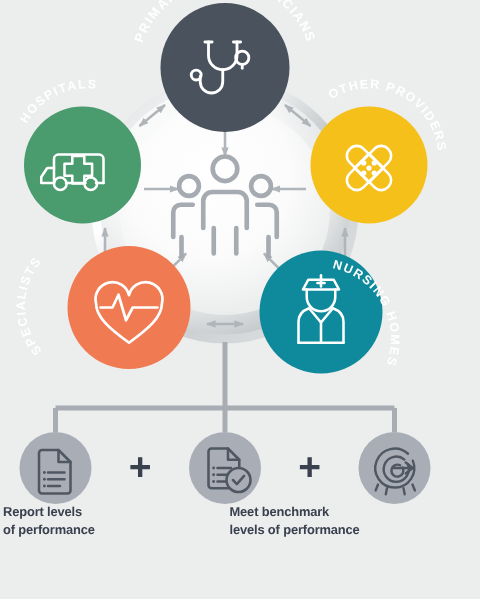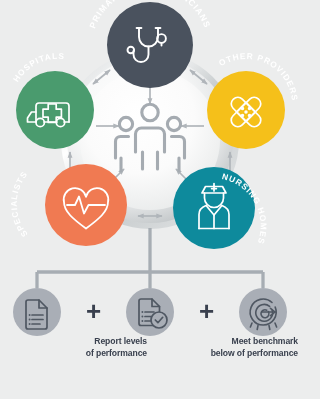--- a/index.html
+++ b/index.html
@@ -13,21 +13,21 @@
   #stage{position:absolute;inset:0;width:300px;height:399px;}
   .svgroot{position:absolute;left:0;top:0;width:300px;height:399px;display:block;}
 
   
   .captions{
     position:absolute;left:0;top:336px;width:300px;height:63px;
     display:flex;
   }
   .caption{
     flex:1 1 0;
-    text-align:right;
+    text-align:left;
     font-size:8.6px;
     font-weight:bold;
     line-height:1.34;
     color:#39404e;
     letter-spacing:-0.1px;
     padding:0 2px;
     box-sizing:border-box;
     white-space:pre-line;
   }
   .cap-left{padding-right:4px;}
@@ -240,16 +240,16 @@
         <path d="M270.5,308.3 l4.6,3.7 l-4.6,3.7"></path>
         <path d="M252,323 l-1.6,4 M258,325.5 l-0.8,4 M269,325.5 l0.8,4 M275,323 l1.6,4"></path>
       </g>
     </g>
   </svg>
 
   <div class="captions">
     <div class="caption cap-left">Report levels
 of performance</div>
     <div class="caption">Meet benchmark
-below of performance</div>
+levels of performance</div>
   </div>
 
 </div>
 
 </body></html>

